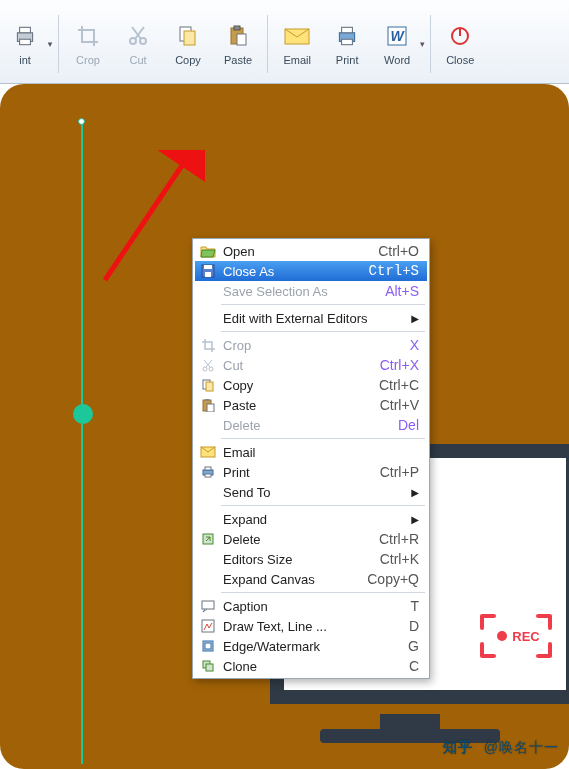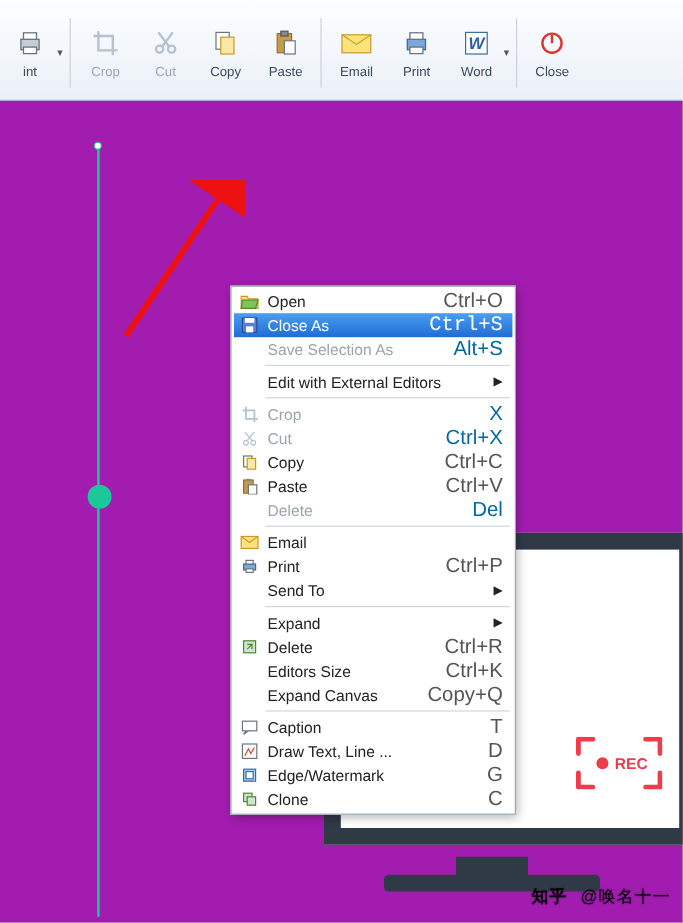--- a/index.html
+++ b/index.html
@@ -6,46 +6,46 @@
 html,body { width:569px; height:769px; background:#fff; overflow:hidden; position:relative; }
 
 .toolbar { height:84px; background:linear-gradient(#fdfeff,#eaf0f7); border-bottom:1px solid #b6c0cc; display:flex; align-items:center; padding:4px 0 0 0; }
 .toolbar .tbtn { display:flex; flex-direction:column; align-items:center; justify-content:center; padding:4px 8px 4px 8px; margin:0 2px; min-width:40px; height:70px; cursor:pointer; border:1px solid transparent; border-radius:3px; }
 .toolbar .sep { width:1px; height:58px; background:#c9d3df; margin:0 4px; }
 .toolbar .ticon { width:28px; height:28px; display:flex; align-items:center; justify-content:center; }
 .toolbar .tlabel { font-size:11px; color:#3a4a5a; margin-top:4px; }
 .toolbar .tbtn.disabled .tlabel { color:#9ba8b5; }
 .toolbar .dd { width:8px; height:70px; display:flex; align-items:center; justify-content:center; color:#556; font-size:9px; margin-left:-4px; }
 
-.canvas { position:absolute; top:84px; left:0; right:0; bottom:0; background:#a21caf; }
+.canvas { position:absolute; top:84px; left:0; right:0; bottom:0; background:#a16207;border-radius:24px; }
 .canvas .handle-top { position:absolute; top:34px; left:78px; width:7px; height:7px; background:#fff; border:1px solid #1aaf8c; border-radius:50%; }
 .canvas .vline { position:absolute; top:40px; left:81px; width:2px; height:640px; background:#1cc79a; }
 .canvas .dot { position:absolute; top:320px; left:73px; width:20px; height:20px; background:#1cc79a; border-radius:50%; }
 
 .arrow { position:absolute; top:150px; left:95px; width:110px; height:135px; pointer-events:none; }
 
 .monitor { position:absolute; top:350px; left:260px; width:320px; height:340px; }
 .monitor .screen { position:absolute; top:10px; left:10px; right:0; width:310px; height:260px; border:14px solid #2f3a46; background:#fff; }
 .monitor .stand { position:absolute; top:280px; left:120px; width:60px; height:20px; background:#2f3a46; }
 .monitor .base { position:absolute; top:295px; left:60px; width:180px; height:14px; background:#2f3a46; border-radius:4px; }
 .rec { position:absolute; top:530px; left:480px; width:72px; height:44px; }
 
 .menu { position:absolute; top:238px; left:192px; width:238px; background:#fff; border:1px solid #9aa7b6; box-shadow:2px 3px 8px rgba(0,0,0,.3); font-size:13px; color:#222; padding:2px; }
 .menu .row { display:flex; align-items:center; height:20px; padding:0 8px 0 2px; position:relative; white-space:nowrap; }
 .menu .row .icon-slot { width:22px; height:18px; display:flex; align-items:center; justify-content:center; margin-right:4px; }
 .menu .row .label { flex:1; }
-.menu .row .sc { color:#555; font-size:17px; }
+.menu .row .sc { color:#555; font-size:14px; }
 .menu .row .arrow-r { font-size:10px; color:#222; }
 .menu .row.sel { background:#2f7bd9; color:#fff; background:linear-gradient(#4a9ff0,#1f6cd6); }
 .menu .row.sel .sc { color:#fff;font-family:Liberation Mono, monospace; }
 .menu .row.dis { color:#9ba3ad; }
-.menu .row.dis .sc { color:#0369a1; }
+.menu .row.dis .sc { color:#8b5cf6; }
 .menu .msep { height:1px; background:#d0d7df; margin:3px 2px 3px 26px; }
 
-.watermark { position:absolute; bottom:12px; right:10px; color:#000000; font-size:14px; letter-spacing:1px; text-shadow:0 0 2px rgba(0,0,0,.4); }
+.watermark { position:absolute; bottom:12px; right:10px; color:#0c4a6e; font-size:14px; letter-spacing:1px; text-shadow:0 0 2px rgba(0,0,0,.4); }
 .watermark .z { font-weight:bold; margin-right:6px; }
 </style>
 </head>
 <body>
 
 <div class="toolbar">
 
   <div class="tbtn">
     <div class="ticon">
       <svg width="26" height="26" viewBox="0 0 24 24">

